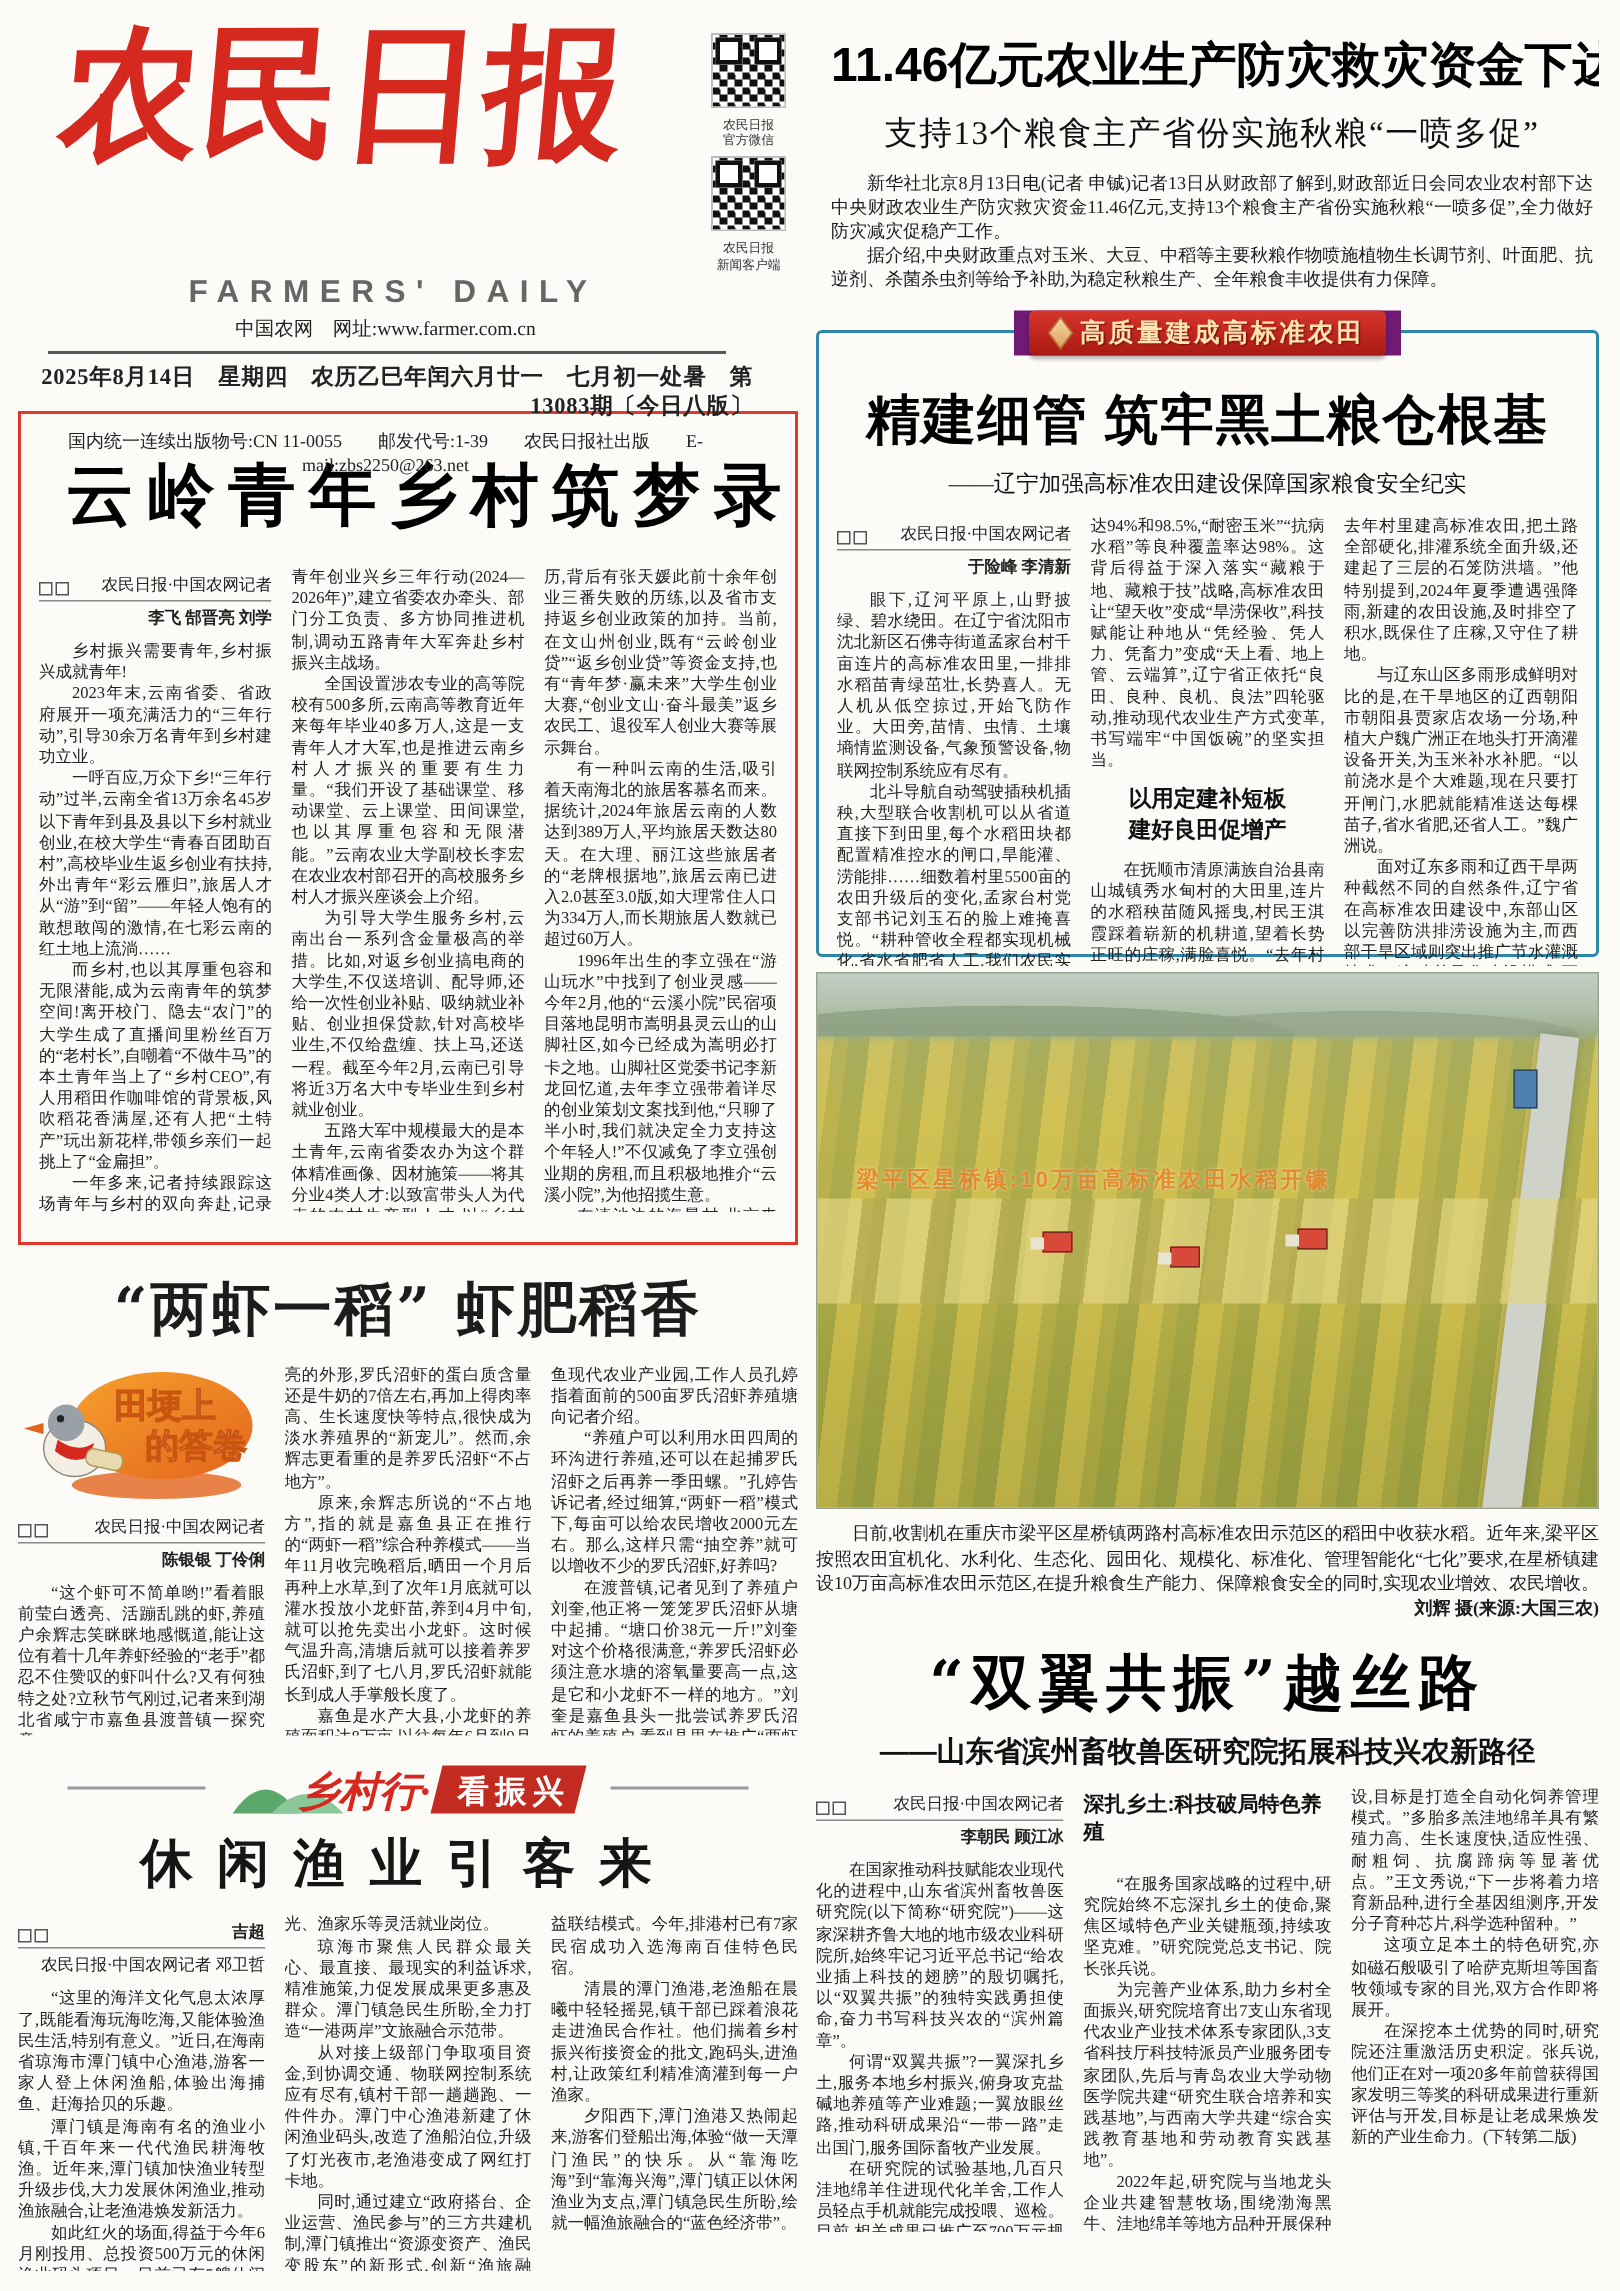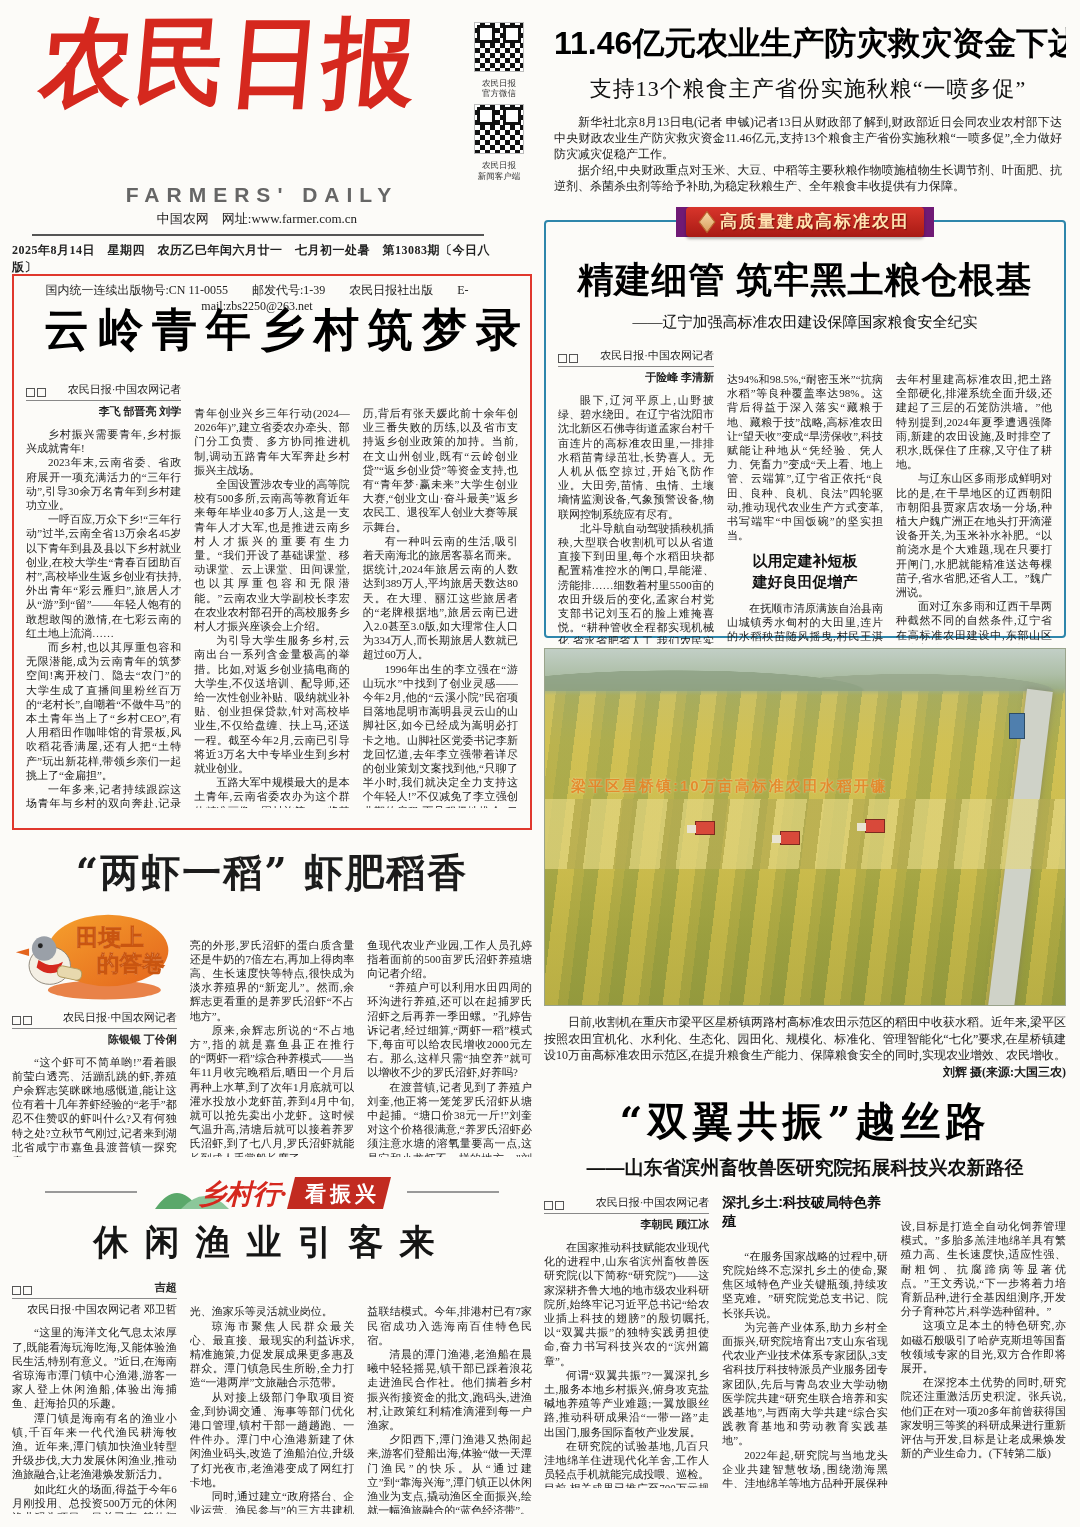--- a/index.html
+++ b/index.html
@@ -18,33 +18,33 @@
   .qr-stack { margin-left:auto; width:66px; display:flex; flex-direction:column; gap:6px; align-items:center; padding-top:4px; }
   .qr { width:50px; height:50px; border:1px solid #bbb; background:
         conic-gradient(#111 25%, #fff 0 50%, #111 0 75%, #fff 0) 0 0 / 10px 10px; position:relative; }
   .qr::before, .qr::after { content:""; position:absolute; width:12px; height:12px; border:3px solid #111; background:#fff; }
   .qr::before { left:2px; top:2px; } .qr::after { right:2px; top:2px; }
   .qr-label { font-size:8.5px; color:#333; text-align:center; line-height:1.2; }
   .logo-en { font-family:"Liberation Sans", sans-serif; font-weight:bold; color:#666;
              letter-spacing:7px; font-size:21px; text-align:center; width:420px; margin:2px 0 3px 40px; }
   .site-line { font-size:13px; text-align:center; width:430px; margin-left:30px; color:#222; }
   .mast-rule { width:452px; margin:6px 0 6px 20px; border-top:2px solid #555; }
-  .date-line { font-size:12px; font-weight:bold; text-align:left; width:490px; color:#222; letter-spacing:0.5px; }
+  .date-line { font-size:15px; font-weight:bold; text-align:right; width:490px; color:#222; letter-spacing:0.5px; }
   .pub-line  { font-size:12px; text-align:center; width:490px; color:#222; margin-top:6px; }
 
   
   .byline { font-size:11px; color:#222; margin:4px 0 8px; }
   .byline .row1 { display:flex; align-items:flex-end; border-bottom:1px solid #888; padding-bottom:3px; }
   .byline .sq { width:9px; height:9px; border:1px solid #555; display:inline-block; margin-right:2px; }
   .byline .who { margin-left:auto; font-style:normal; }
   .byline .row2 { text-align:right; font-weight:bold; padding-top:3px; }
   .cols { display:flex; gap:13px; overflow:hidden; }
   .col { flex:1; overflow:hidden; }
   .col p { font-size:11px; line-height:14.2px; text-align:justify; text-indent:2em; color:#222; }
-  .col p.noind { text-indent:0;margin-top:28px; }
+  .col p.noind { text-indent:0; }
   .inhead { font-family:"Liberation Sans", sans-serif; font-weight:bold; font-size:15px;
             text-align:center; margin:9px 16px; color:#111; line-height:1.35; }
 
   
   .red-box { border:2px solid #e0382d; margin-top:6px; padding:10px 12px 6px; height:556px; overflow:hidden; }
   .yunling-hl { font-size:45px; font-weight:bold; text-align:center; letter-spacing:9px;
                 font-family:"DejaVu Serif", serif; color:#000; margin:14px 18px 18px; white-space:nowrap; }
 
   .shrimp { margin-top:10px; height:318px; overflow:hidden; }
   .shrimp-hl { font-size:39px; font-weight:bold; text-align:center; letter-spacing:2px;
@@ -243,27 +243,27 @@
               </div>
             <div class="row2" style="font-weight:normal;">农民日报·中国农网记者 邓卫哲</div>
           </div>
           <p>“这里的海洋文化气息太浓厚了,既能看海玩海吃海,又能体验渔民生活,特别有意义。”近日,在海南省琼海市潭门镇中心渔港,游客一家人登上休闲渔船,体验出海捕鱼、赶海拾贝的乐趣。</p>
           <p>潭门镇是海南有名的渔业小镇,千百年来一代代渔民耕海牧渔。近年来,潭门镇加快渔业转型升级步伐,大力发展休闲渔业,推动渔旅融合,让老渔港焕发新活力。</p>
           <p>如此红火的场面,得益于今年6月刚投用、总投资500万元的休闲渔业码头项目。目前已有5艘休闲渔船投入运营,预计年底前能为50名村民提供家门口的观</p>
         </div>
         <div class="col">
           <p class="noind">光、渔家乐等灵活就业岗位。</p>
           <p>琼海市聚焦人民群众最关心、最直接、最现实的利益诉求,精准施策,力促发展成果更多惠及群众。潭门镇急民生所盼,全力打造“一港两岸”文旅融合示范带。</p>
-          <p>从对接上级部门争取项目资金,到协调交通、海事等部门优化港口管理,镇村干部一趟趟跑、一件件办。潭门中心渔港新建了休闲渔业码头,改造了渔船泊位,升级了灯光夜市,老渔港变成了网红打卡地。</p>
+          <p>从对接上级部门争取项目资金,到协调交通、物联网控制系统应有尽有,镇村干部一趟趟跑、一件件办。潭门中心渔港新建了休闲渔业码头,改造了渔船泊位,升级了灯光夜市,老渔港变成了网红打卡地。</p>
           <p>同时,通过建立“政府搭台、企业运营、渔民参与”的三方共建机制,潭门镇推出“资源变资产、渔民变股东”的新形式,创新“渔旅融合”利</p>
         </div>
         <div class="col">
           <p class="noind">益联结模式。今年,排港村已有7家民宿成功入选海南百佳特色民宿。</p>
           <p>清晨的潭门渔港,老渔船在晨曦中轻轻摇晃,镇干部已踩着浪花走进渔民合作社。他们揣着乡村振兴衔接资金的批文,跑码头,进渔村,让政策红利精准滴灌到每一户渔家。</p>
-          <p>夕阳西下,潭门渔港又热闹起来,游客们登船出海,体验“做一天潭门渔民”的快乐。从“通过建立”到“靠海兴海”,潭门镇正以休闲渔业为支点,撬动渔区全面振兴,绘就一幅渔旅融合的“蓝色经济带”。</p>
+          <p>夕阳西下,潭门渔港又热闹起来,游客们登船出海,体验“做一天潭门渔民”的快乐。从“靠海吃海”到“靠海兴海”,潭门镇正以休闲渔业为支点,潭门镇急民生所盼,绘就一幅渔旅融合的“蓝色经济带”。</p>
         </div>
       </div>
     </div>
   </div>
 
   <div class="col-right">
 
     <div class="top-article">
       <div class="top-hl">11.46亿元农业生产防灾救灾资金下达</div>
       <div class="top-sub">支持13个粮食主产省份实施秋粮“一喷多促”</div>

